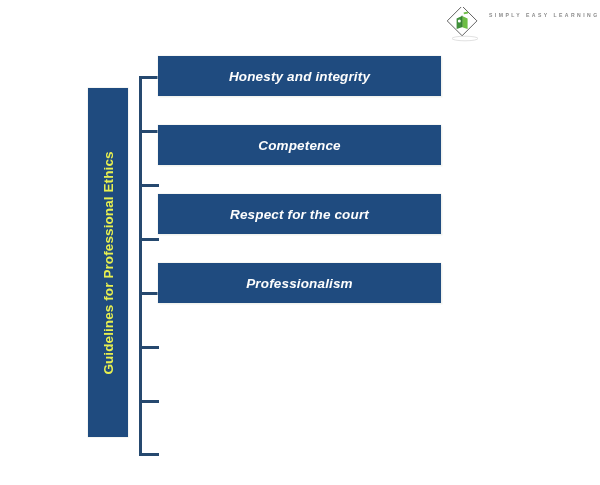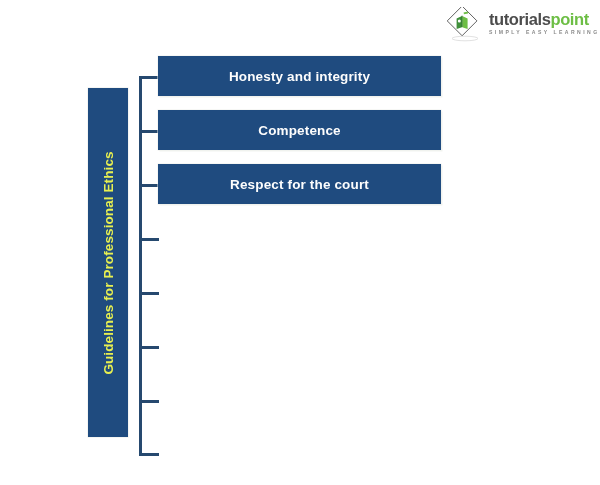--- a/index.html
+++ b/index.html
@@ -106,22 +106,23 @@
     position: absolute;
     left: 158px;
     top: 56px;
     width: 283px;
   }
   .item-box {
     position: relative;
     width: 283px;
     height: 40px;
     background: #1f4b7f;
-    margin-bottom: 14px;
+    margin-bottom: 29px;
     box-shadow: 0 0 0 0.5px #eef0ec, 1.5px 1.5px 0 0 #f2f4f0;
+    font-style: italic;
   }
   .item-label {
     position: absolute;
     left: 0;
     right: 0;
     top: 50%;
     transform: translateY(-50%);
     text-align: center;
     color: #fdfdfd;
     font-size: 13.5px;
@@ -138,21 +139,20 @@
       <ellipse cx="18" cy="31.5" rx="13" ry="2.3" fill="none" stroke="#d9d9d9" stroke-width="0.8"></ellipse>
       <rect x="4.6" y="3.4" width="21" height="21" transform="rotate(45 15.1 13.9)" fill="#ffffff" stroke="#5a5a5a" stroke-width="0.9"></rect>
       <path d="M9.6 11.4 L15 9.0 L15 20.2 L9.6 22.1 Z" fill="#3f8f3a"></path>
       <path d="M20.6 11.4 L15.2 9.0 L15.2 20.2 L20.6 22.1 Z" fill="#6dbe45"></path>
       <path d="M15.1 8.6 L15.1 20.0" stroke="#2d6b2a" stroke-width="0.7"></path>
       <rect x="16.7" y="5.0" width="4.2" height="1.9" fill="#6dbe45" transform="rotate(-12 18.8 5.9)"></rect>
       <circle cx="12.3" cy="13.9" r="1.5" fill="#ffffff"></circle>
     </svg>
   </div>
   <div id="logo-text">
-    <div class="lt-main"><span class="lt-a">tutorials</span><span class="lt-b">point</span></div>
     <div class="lt-sub">SIMPLY EASY LEARNING</div>
   </div>
 </div>
 
 <div id="category-bar">
   <div id="category-label">Guidelines for Professional Ethics</div>
 </div>
 
 <div id="bracket">
   <div id="spine"></div>
@@ -169,13 +169,16 @@
 <div id="items">
   <div class="item-box">
     <div class="item-label">Honesty and integrity</div>
   </div>
   <div class="item-box">
     <div class="item-label">Competence</div>
   </div>
   <div class="item-box">
     <div class="item-label">Respect for the court</div>
   </div>
+  <div class="item-box">
+    <div class="item-label">Professionalism</div>
+  </div>
 </div>
 
 </body></html>

